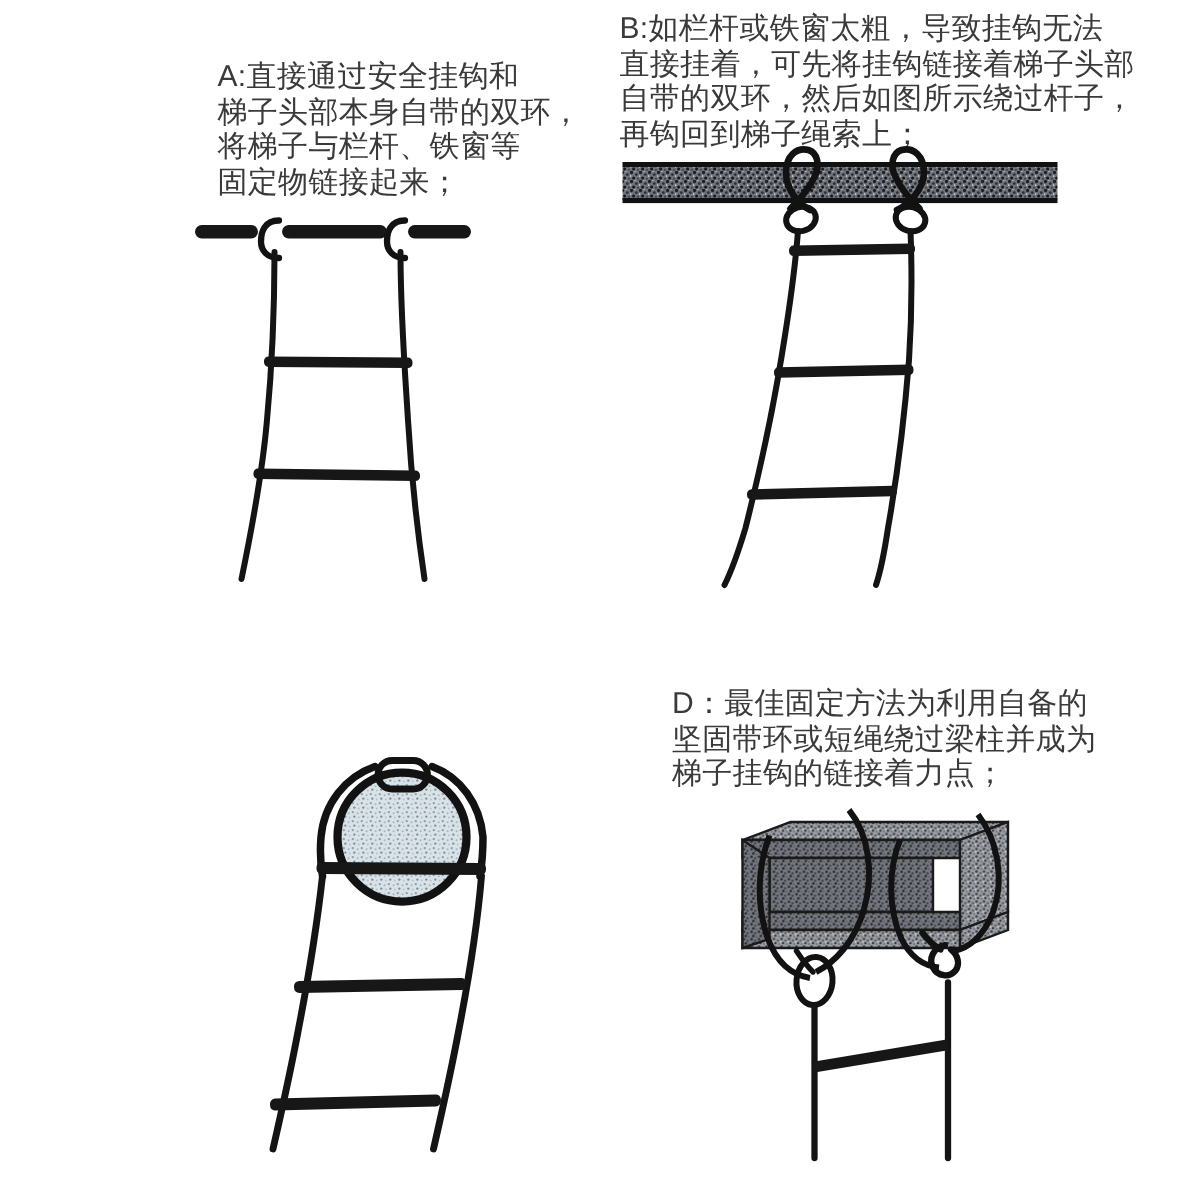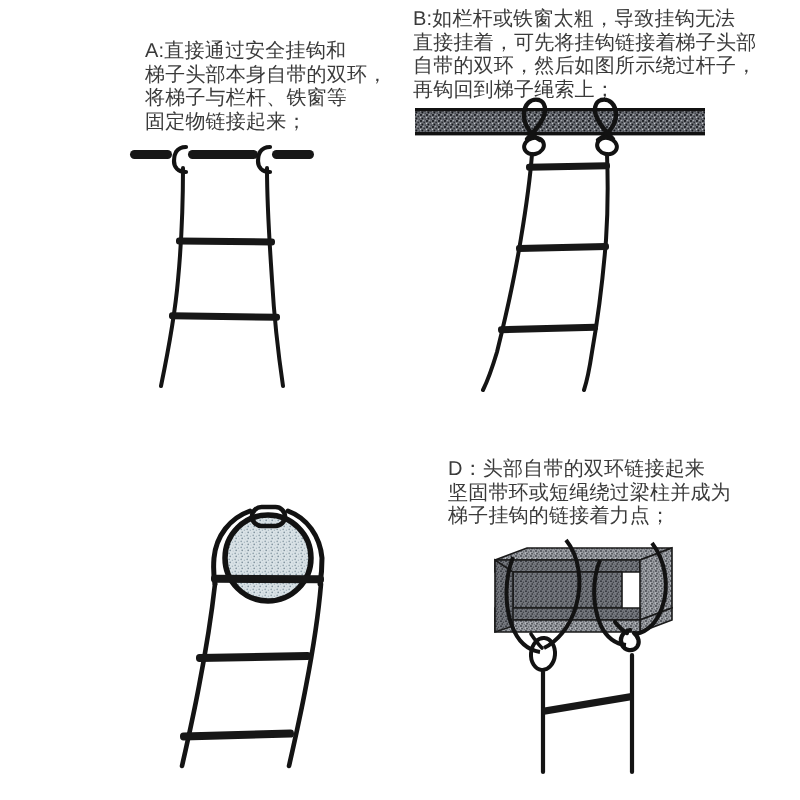--- a/index.html
+++ b/index.html
@@ -45,21 +45,21 @@
 <div id="page">
 
   <div class="caption" id="caption-a">A:直接通过安全挂钩和
 梯子头部本身自带的双环，
 将梯子与栏杆、铁窗等
 固定物链接起来；</div>
   <div class="caption" id="caption-b">B:如栏杆或铁窗太粗，导致挂钩无法
 直接挂着，可先将挂钩链接着梯子头部
 自带的双环，然后如图所示绕过杆子，
 再钩回到梯子绳索上；</div>
-  <div class="caption" id="caption-d">D：头部自带的双环链接起来
+  <div class="caption" id="caption-d">D：最佳固定方法为利用自备的
 坚固带环或短绳绕过梁柱并成为
 梯子挂钩的链接着力点；</div>
 
   <svg class="panel-svg" viewBox="0 0 800 800">
     <defs>
       <pattern id="speckle" patternUnits="userSpaceOnUse" width="6" height="6">
         <rect width="6" height="6" fill="#6f7278"></rect>
         <circle cx="1" cy="1" r="1.1" fill="#1d1f24"></circle>
         <circle cx="4.2" cy="2.4" r="0.9" fill="#2b2e34"></circle>
         <circle cx="2.4" cy="4.6" r="1.0" fill="#14161a"></circle>

